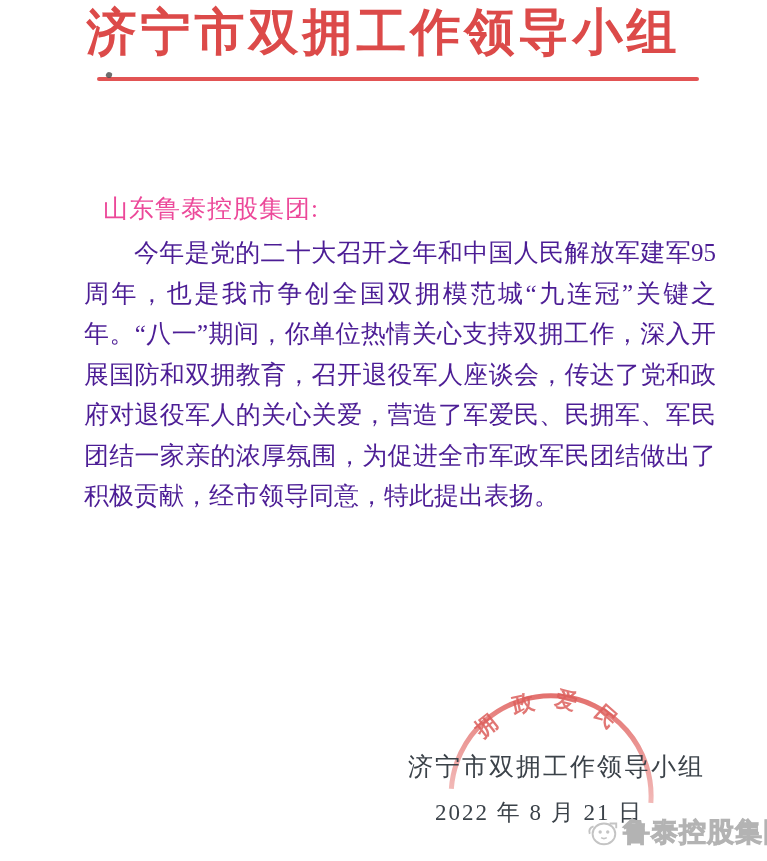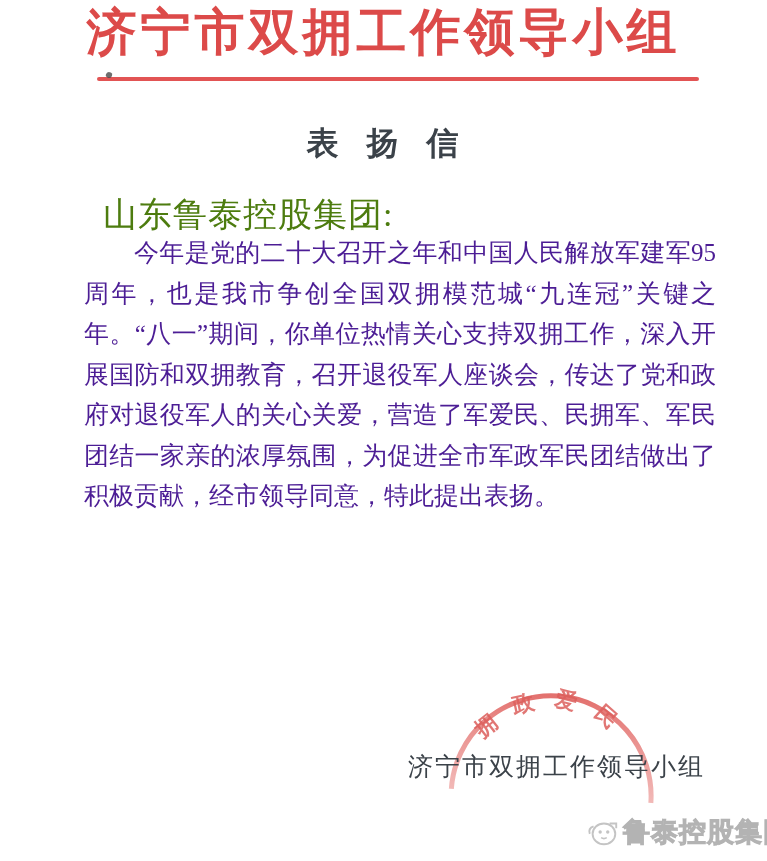--- a/index.html
+++ b/index.html
@@ -18,21 +18,21 @@
   }
   .speck{
     position:absolute;top:72px;left:106px;width:6px;height:6px;
     background:#4a4a4a;border-radius:60% 40% 55% 45%;transform:rotate(25deg);opacity:.8;
   }
   .doc-title{
     position:absolute;top:122px;left:0;width:100%;text-align:center;
     font-size:32px;font-weight:700;color:#3b4249;word-spacing:16px;letter-spacing:2px;
   }
   .salutation{
-    position:absolute;top:192px;left:103px;font-size:34px;color:#4d7c0f;letter-spacing:1px;
+    position:absolute;top:192px;left:103px;font-size:25px;color:#ec4899;letter-spacing:1px;
   }
   .body-text{
     position:absolute;top:233px;left:84px;width:632px;
     font-size:25px;line-height:40.5px;text-align:justify;color:#4c1d95;
   }
   .body-text p{margin:0;text-indent:2em;}
   .signature{
     position:absolute;top:750px;left:408px;width:262px;text-align:center;
   }
   .sig-org{font-size:25px;letter-spacing:2px;color:#3b4249;white-space:nowrap;}
@@ -54,21 +54,20 @@
 </head>
 <body>
 
 <div class="page">
 
   <div class="letterhead">济宁市双拥工作领导小组</div>
 
   <div class="red-rule"></div>
   <div class="speck"></div>
 
-  <div class="doc-title">表 扬 信</div>
 
   <div class="salutation">山东鲁泰控股集团:</div>
 
   <div class="body-text">
     <p>今年是党的二十大召开之年和中国人民解放军建军95周年，也是我市争创全国双拥模范城“九连冠”关键之年。“八一”期间，你单位热情关心支持双拥工作，深入开展国防和双拥教育，召开退役军人座谈会，传达了党和政府对退役军人的关心关爱，营造了军爱民、民拥军、军民团结一家亲的浓厚氛围，为促进全市军政军民团结做出了积极贡献，经市领导同意，特此提出表扬。</p>
   </div>
 
   <svg class="seal" viewBox="0 0 216 112" aria-hidden="true">
     <defs>
       <linearGradient id="sealFade" x1="0" y1="0" x2="0" y2="1">
@@ -80,20 +79,21 @@
       <path id="sealArcPath" d="M 26 135 A 86 86 0 1 1 190 135" fill="none"></path>
     </defs>
     <circle cx="108" cy="112" r="100" fill="none" stroke="url(#sealFade)" stroke-width="5"></circle>
     <text font-size="22" font-weight="bold" fill="#dc5f5c" opacity="0.85" letter-spacing="18" font-family="'Liberation Serif','DejaVu Serif',serif">
       <textPath href="#sealArcPath" startOffset="24%">拥政爱民</textPath>
     </text>
   </svg>
 
   <div class="signature">
     <div class="sig-org">济宁市双拥工作领导小组</div>
+    <div class="sig-date">2022 年 8 月 21 日</div>
   </div>
 
   <div class="watermark">
     <svg class="wm-icon" viewBox="0 0 36 36" aria-hidden="true">
       <path d="M4 20 Q2 14 8 12" fill="none" stroke="#c4c4c4" stroke-width="2"></path>
       <ellipse cx="19" cy="20" rx="12" ry="11" fill="#ffffff" stroke="#c4c4c4" stroke-width="2"></ellipse>
       <circle cx="15" cy="18" r="1.8" fill="#c4c4c4"></circle>
       <circle cx="23" cy="18" r="1.8" fill="#c4c4c4"></circle>
       <path d="M16 24 Q19 26 22 24" fill="none" stroke="#c4c4c4" stroke-width="1.6"></path>
       <path d="M25 9 h7 v5" fill="none" stroke="#c4c4c4" stroke-width="2"></path>

